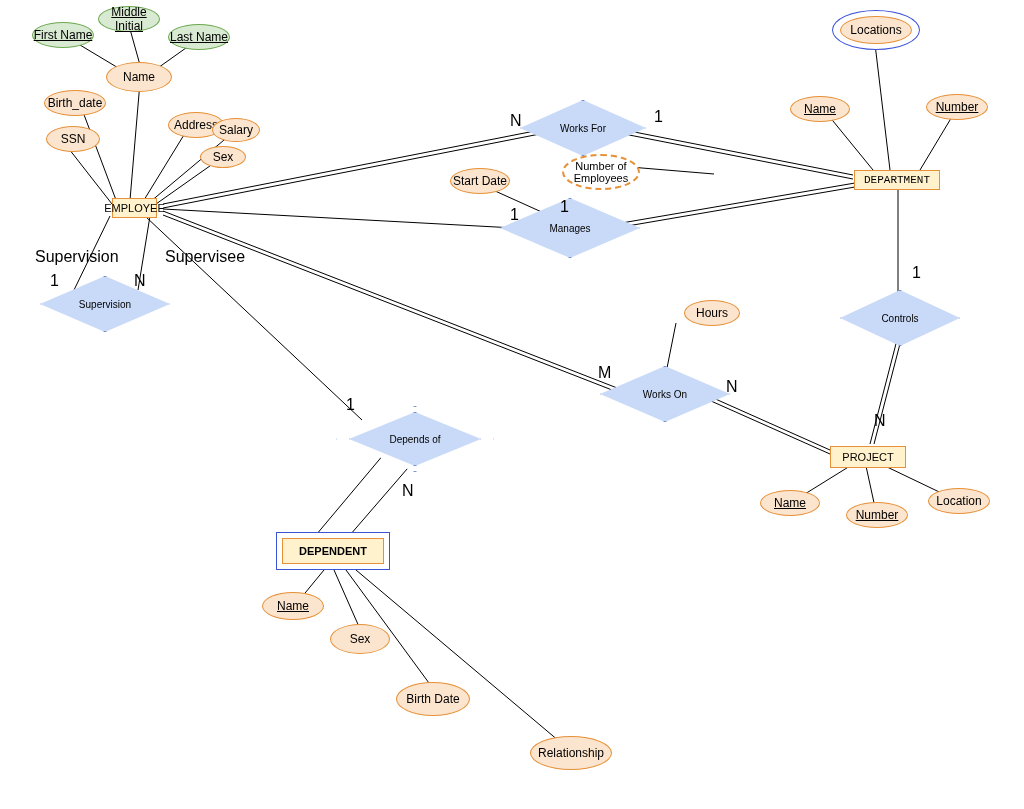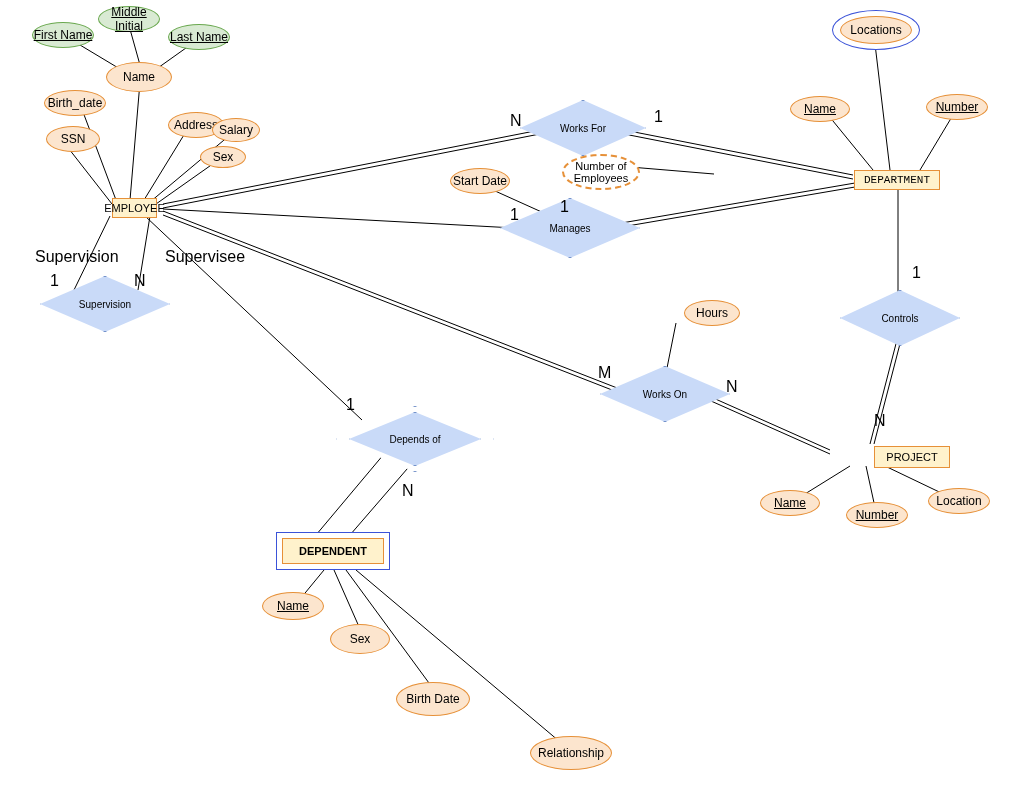--- a/index.html
+++ b/index.html
@@ -107,21 +107,21 @@
   </div>
 <div class="shape ellipse attr" style="left:926px;top:94px;width:62px;height:26px;">
     <span class="key">Number</span>
   </div>
 
 <div class="shape rel" style="left:840px;top:290px;width:120px;height:56px;clip-path:polygon(50% 0,100% 50%,50% 100%,0 50%);">Controls</div>
 
 <div class="shape rel" style="left:600px;top:366px;width:130px;height:56px;clip-path:polygon(50% 0,100% 50%,50% 100%,0 50%);">Works On</div>
 <div class="shape ellipse attr" style="left:684px;top:300px;width:56px;height:26px;">Hours</div>
 
-<div class="shape entity" style="left:830px;top:446px;width:76px;height:22px;margin-left:44px;">PROJECT</div>
+<div class="shape entity" style="left:830px;top:446px;width:76px;height:22px;">PROJECT</div>
 <div class="shape ellipse attr" style="left:760px;top:490px;width:60px;height:26px;">
     <span class="key">Name</span>
   </div>
 <div class="shape ellipse attr" style="left:846px;top:502px;width:62px;height:26px;">
     <span class="key">Number</span>
   </div>
 <div class="shape ellipse attr" style="left:928px;top:488px;width:62px;height:26px;">Location</div>
 
 <div class="shape rel" style="left:40px;top:276px;width:130px;height:56px;clip-path:polygon(50% 0,100% 50%,50% 100%,0 50%);">Supervision</div>
 

